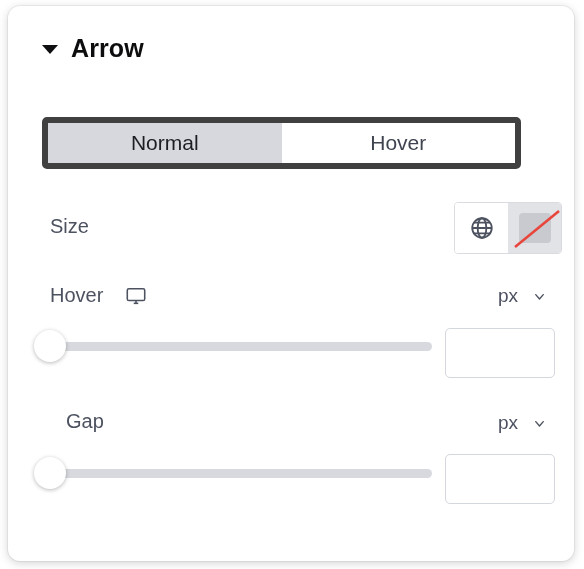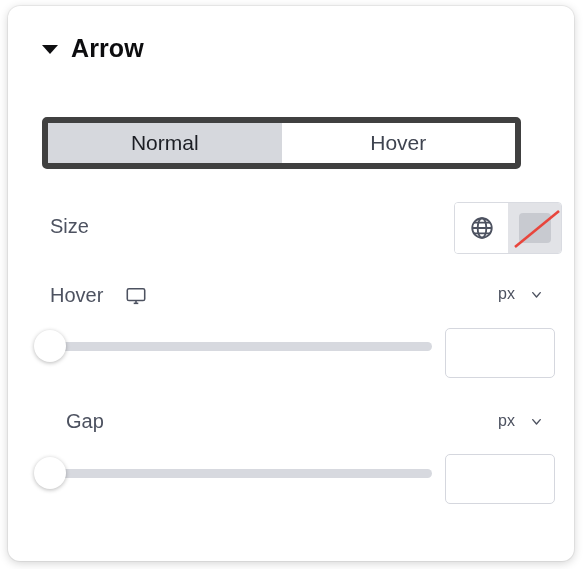--- a/index.html
+++ b/index.html
@@ -134,21 +134,21 @@
     height: 44px;
     overflow: visible;
   }
 
   
   .unit {
     position: absolute;
     display: flex;
     align-items: center;
     gap: 14px;
-    font-size: 16px;
+    font-size: 19px;
     color: #4d5260;
     cursor: pointer;
   }
   .chev {
     display: block;
   }
 
   
   .slider {
     position: absolute;

